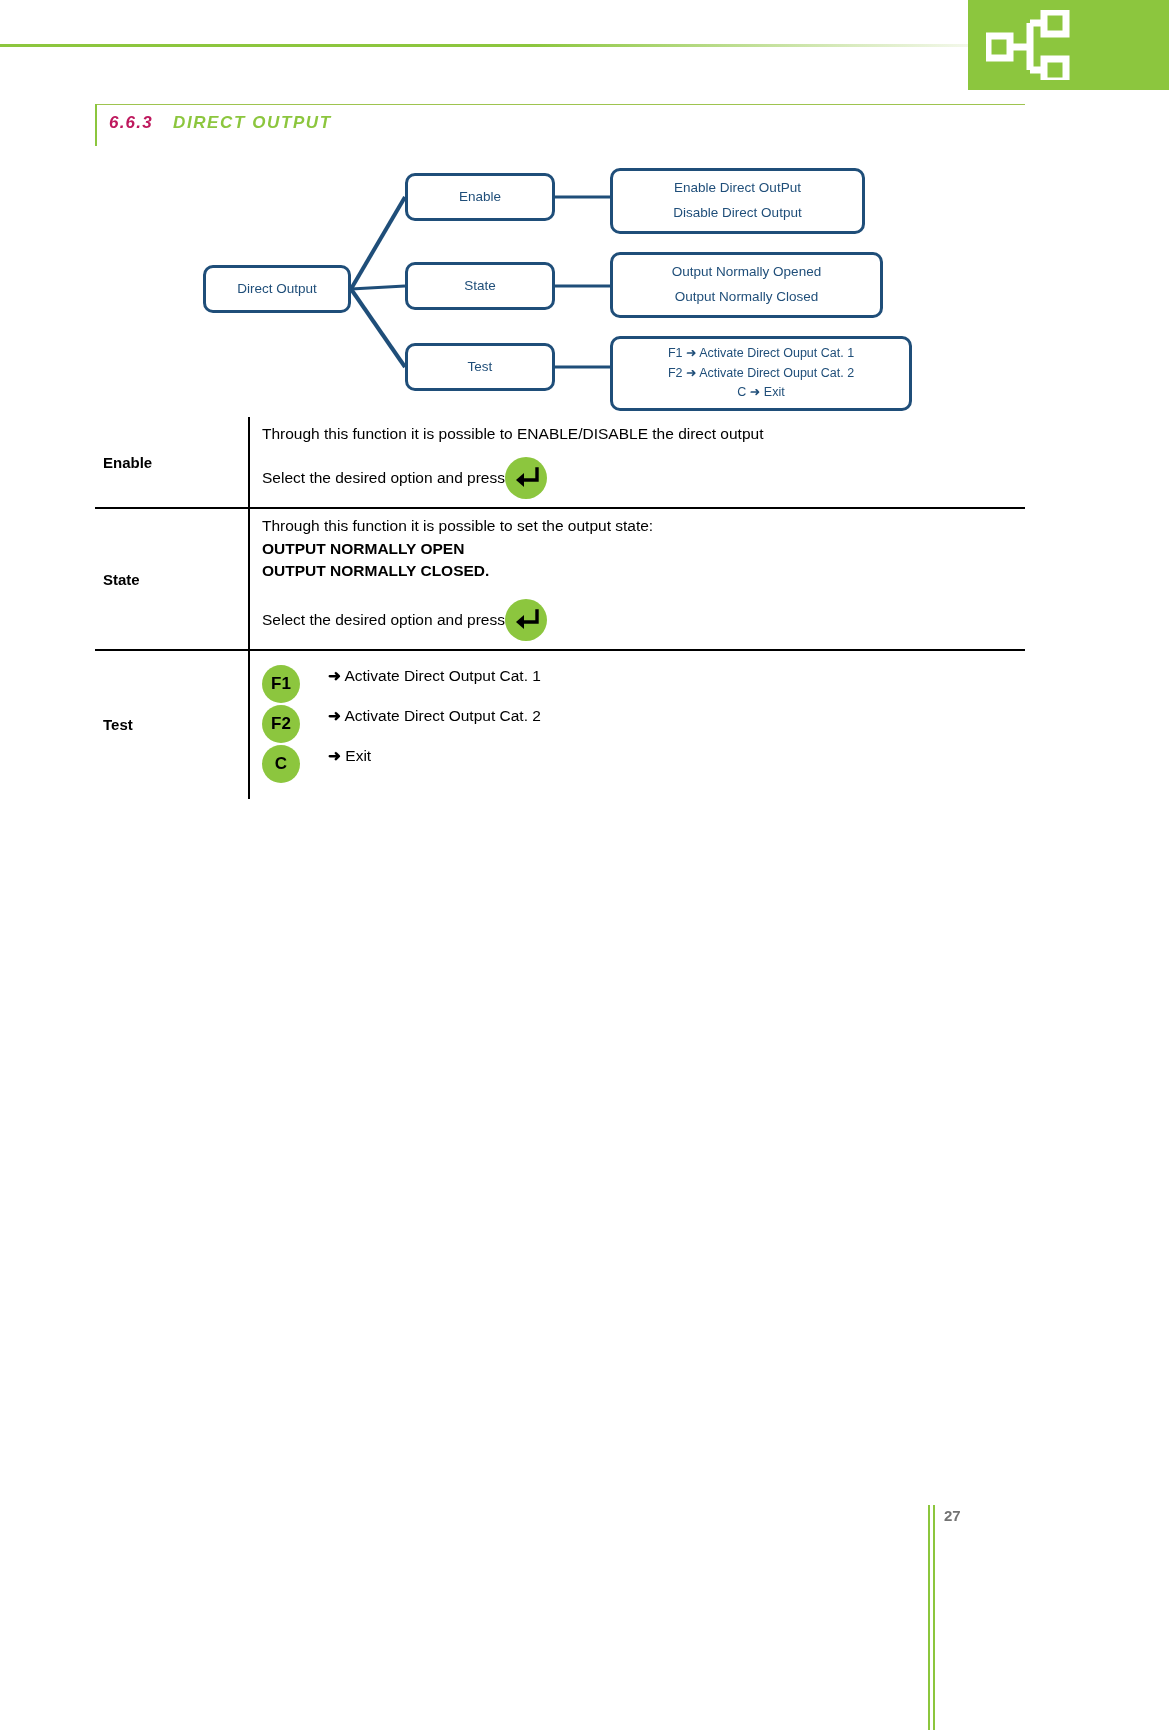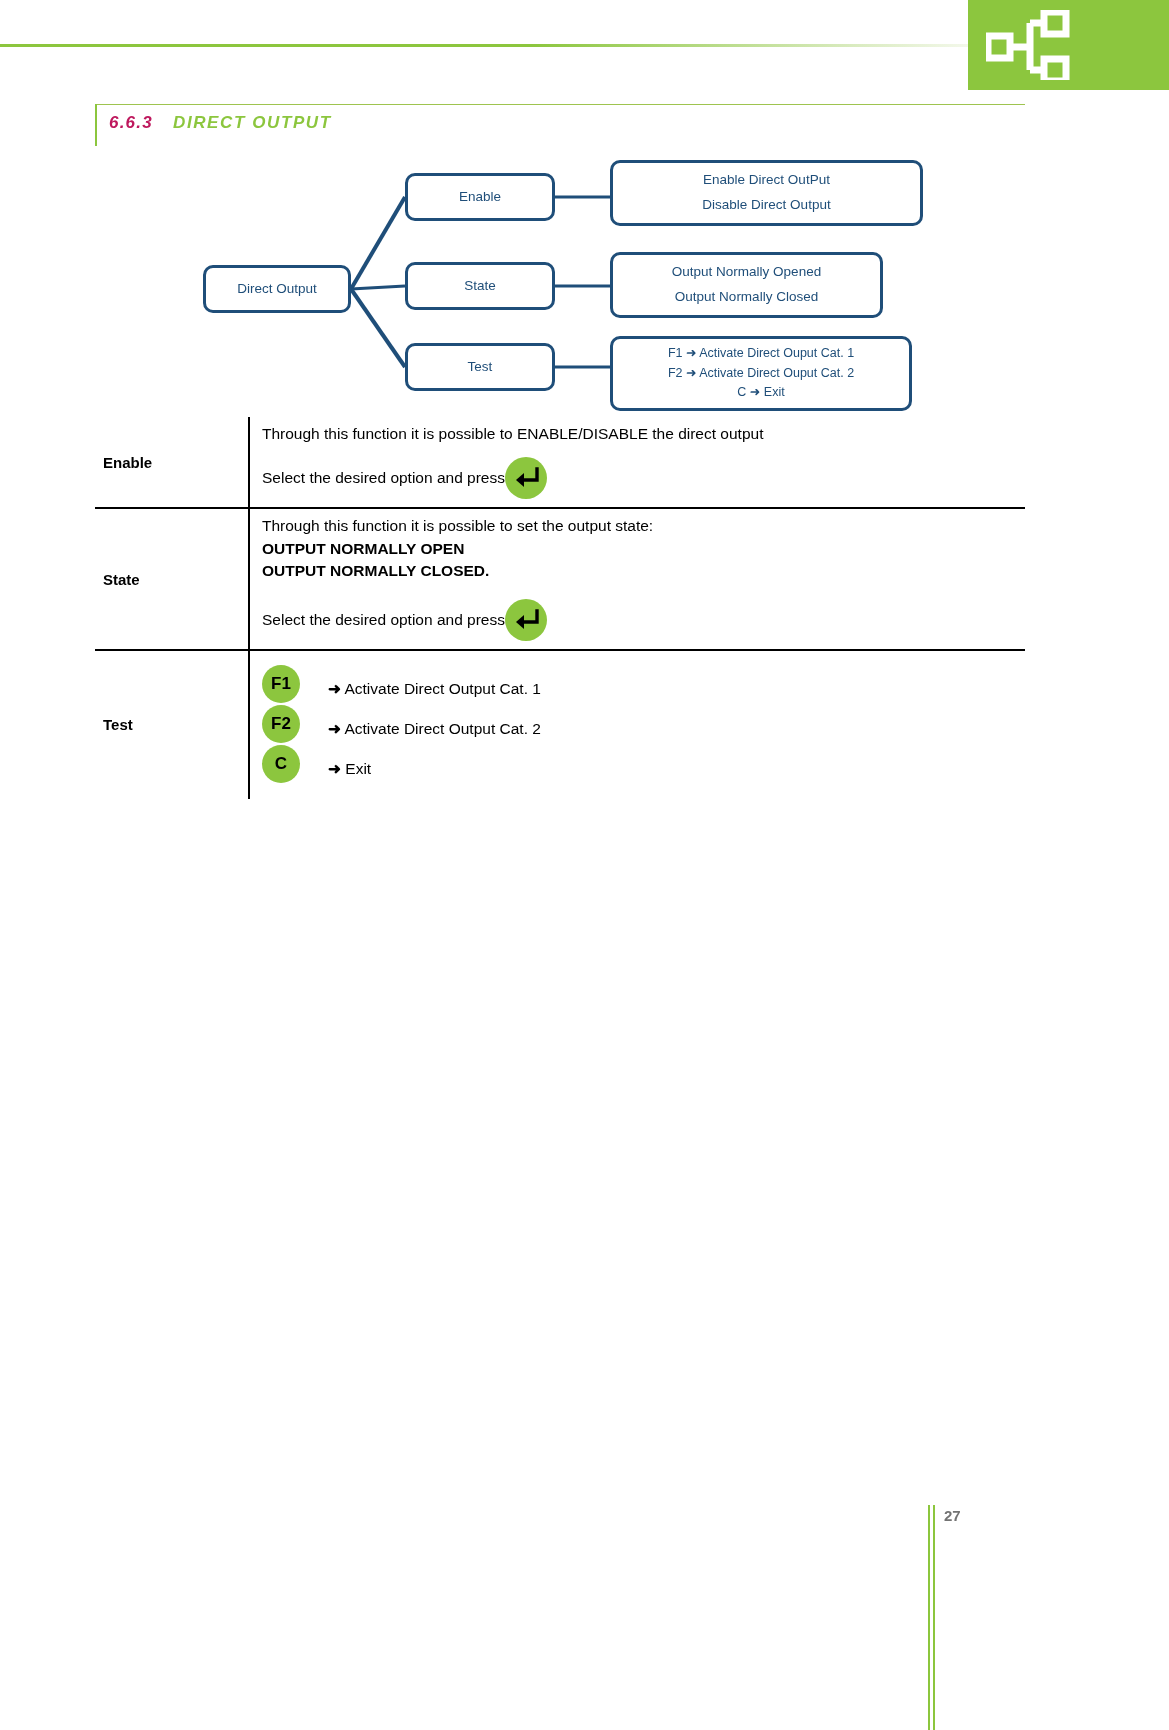--- a/index.html
+++ b/index.html
@@ -59,21 +59,21 @@
     align-items:center;
     justify-content:center;
     font-size:13.5px;
     line-height:1.85;
     box-sizing:border-box;
   }
   #box-root{left:203px;top:105px;width:148px;height:48px;}
   #box-enable{left:405px;top:13px;width:150px;height:48px;}
   #box-state{left:405px;top:102px;width:150px;height:48px;}
   #box-test{left:405px;top:183px;width:150px;height:48px;}
-  #box-enable-opts{left:610px;top:0;width:313px;height:66px;}
+  #box-enable-opts{left:610px;top:8px;width:255px;height:66px;}
   #box-state-opts{left:610px;top:92px;width:273px;height:66px;}
   #box-test-opts{left:610px;top:176px;width:302px;height:75px;font-size:12.5px;line-height:1.55;}
   #box-test-opts .dg-line{width:100%;text-align:center;}
   .dg-line{white-space:nowrap;}
   .arw{font-weight:bold;}
 
   
   #tbl{position:absolute;left:95px;top:417px;width:930px;}
   .row{position:relative;display:flex;border-bottom:2px solid #000;}
   .row.last{border-bottom:none;}
@@ -102,21 +102,21 @@
   .key-enter svg{display:block;}
 
   
   .key-fn{
     width:38px;height:38px;border-radius:50%;
     background:#8cc63e;display:inline-flex;
     align-items:center;justify-content:center;
     color:#000;font-weight:bold;font-size:17px;
     flex:0 0 38px;
   }
-  .fn-row{display:flex;align-items:flex-end;margin-top:2px;}
+  .fn-row{display:flex;margin-top:2px;}
   .fn-row .fn-text{
     margin-left:28px;font-size:15.5px;
     padding-bottom:2px;white-space:nowrap;
   }
 
   
   #footer{position:absolute;left:0;top:1505px;width:1169px;height:225px;}
   #footer-bars{position:absolute;left:928px;top:0;width:8px;height:225px;}
   #footer-bars .bar{position:absolute;top:0;width:2px;height:225px;background:#8cc63e;}
   #footer-page{

